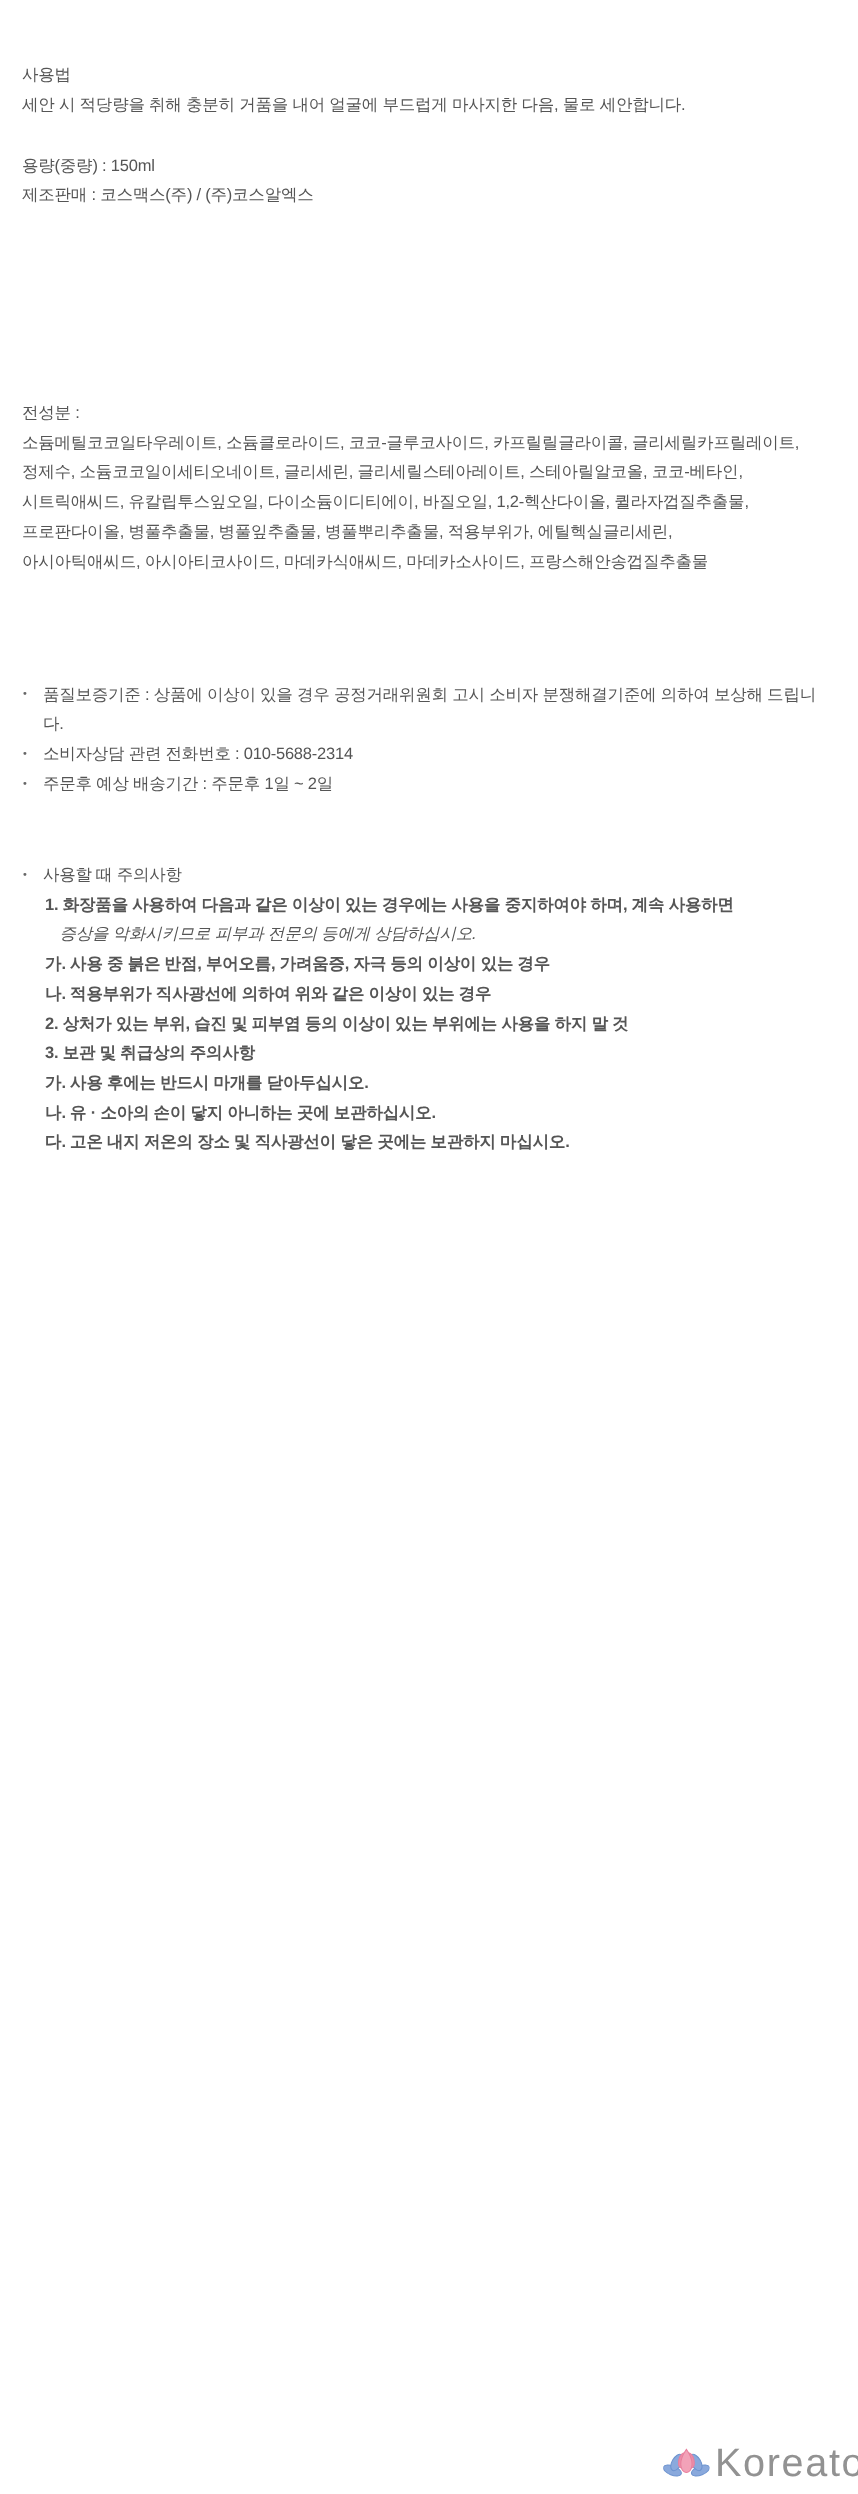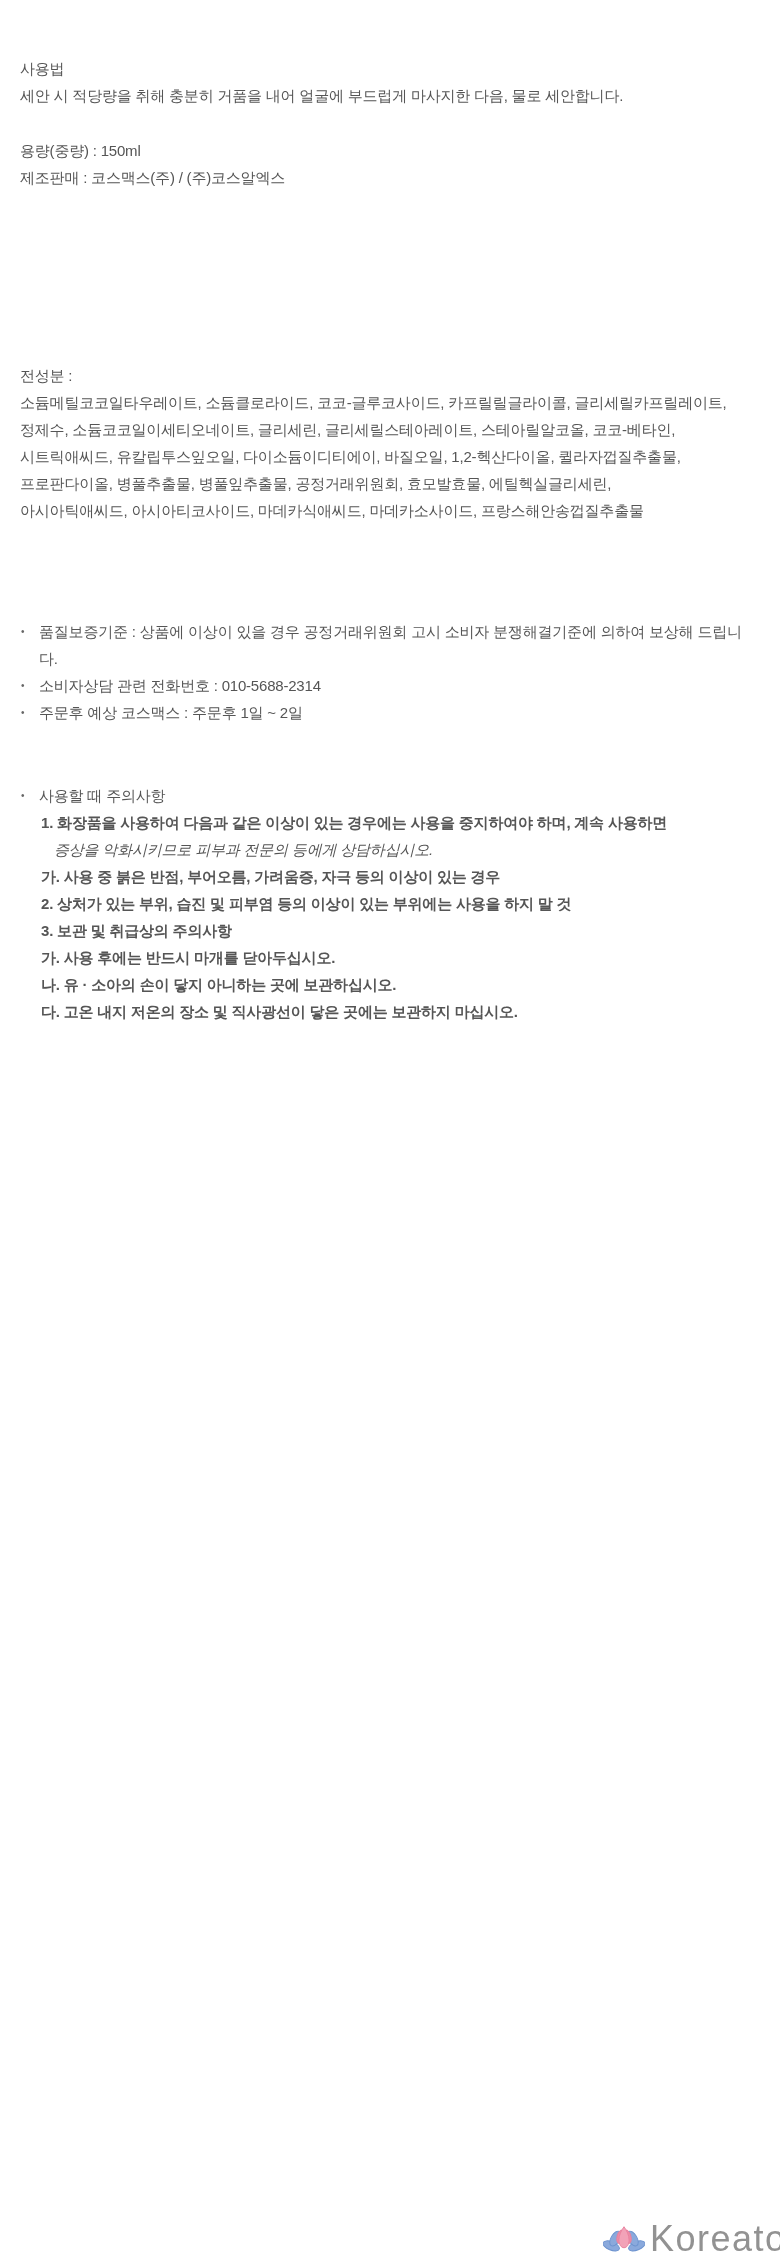--- a/index.html
+++ b/index.html
@@ -78,47 +78,48 @@
     <div class="ln">용량(중량) : 150ml</div>
     <div class="ln">제조판매 : 코스맥스(주) / (주)코스알엑스</div>
   </section>
 
 
   <section class="sec" style="top:362px">
     <div class="ln">전성분 :</div>
     <div class="ln">소듐메틸코코일타우레이트, 소듐클로라이드, 코코-글루코사이드, 카프릴릴글라이콜, 글리세릴카프릴레이트,</div>
     <div class="ln">정제수, 소듐코코일이세티오네이트, 글리세린, 글리세릴스테아레이트, 스테아릴알코올, 코코-베타인,</div>
     <div class="ln">시트릭애씨드, 유칼립투스잎오일, 다이소듐이디티에이, 바질오일, 1,2-헥산다이올, 퀼라자껍질추출물,</div>
-    <div class="ln">프로판다이올, 병풀추출물, 병풀잎추출물, 공정거래위원회, 효모발효물, 에틸헥실글리세린,</div>
+    <div class="ln">프로판다이올, 병풀추출물, 병풀잎추출물, 병풀뿌리추출물, 적용부위가, 에틸헥실글리세린,</div>
     <div class="ln">아시아틱애씨드, 아시아티코사이드, 마데카식애씨드, 마데카소사이드, 프랑스해안송껍질추출물</div>
   </section>
 
   <section class="sec notice-list" style="top:618px">
     <div class="ln bullet-item">
       <span class="bullet-glyph">•</span>
       <span>품질보증기준 : 상품에 이상이 있을 경우 공정거래위원회 고시 소비자 분쟁해결기준에 의하여 보상해 드립니다.</span>
     </div>
     <div class="ln bullet-item">
       <span class="bullet-glyph">•</span>
       <span>소비자상담 관련 전화번호 : 010-5688-2314</span>
     </div>
     <div class="ln bullet-item">
       <span class="bullet-glyph">•</span>
-      <span>주문후 예상 코스맥스 : 주문후 1일 ~ 2일</span>
+      <span>주문후 예상 배송기간 : 주문후 1일 ~ 2일</span>
     </div>
   </section>
 
   <section class="sec" style="top:782px">
     <div class="ln bullet-item">
       <span class="bullet-glyph">•</span>
       <span>사용할 때 주의사항</span>
     </div>
     <div class="ln indent-1">1. 화장품을 사용하여 다음과 같은 이상이 있는 경우에는 사용을 중지하여야 하며, 계속 사용하면</div>
     <div class="ln indent-2">증상을 악화시키므로 피부과 전문의 등에게 상담하십시오.</div>
     <div class="ln indent-1">가. 사용 중 붉은 반점, 부어오름, 가려움증, 자극 등의 이상이 있는 경우</div>
+    <div class="ln indent-1">나. 적용부위가 직사광선에 의하여 위와 같은 이상이 있는 경우</div>
     <div class="ln indent-1">2. 상처가 있는 부위, 습진 및 피부염 등의 이상이 있는 부위에는 사용을 하지 말 것</div>
     <div class="ln indent-1">3. 보관 및 취급상의 주의사항</div>
     <div class="ln indent-1">가. 사용 후에는 반드시 마개를 닫아두십시오.</div>
     <div class="ln indent-1">나. 유 · 소아의 손이 닿지 아니하는 곳에 보관하십시오.</div>
     <div class="ln indent-1">다. 고온 내지 저온의 장소 및 직사광선이 닿은 곳에는 보관하지 마십시오.</div>
   </section>
 
   <div class="brand">
     <span>
       <svg width="42" height="31" viewBox="0 0 46 32" xmlns="http://www.w3.org/2000/svg">

